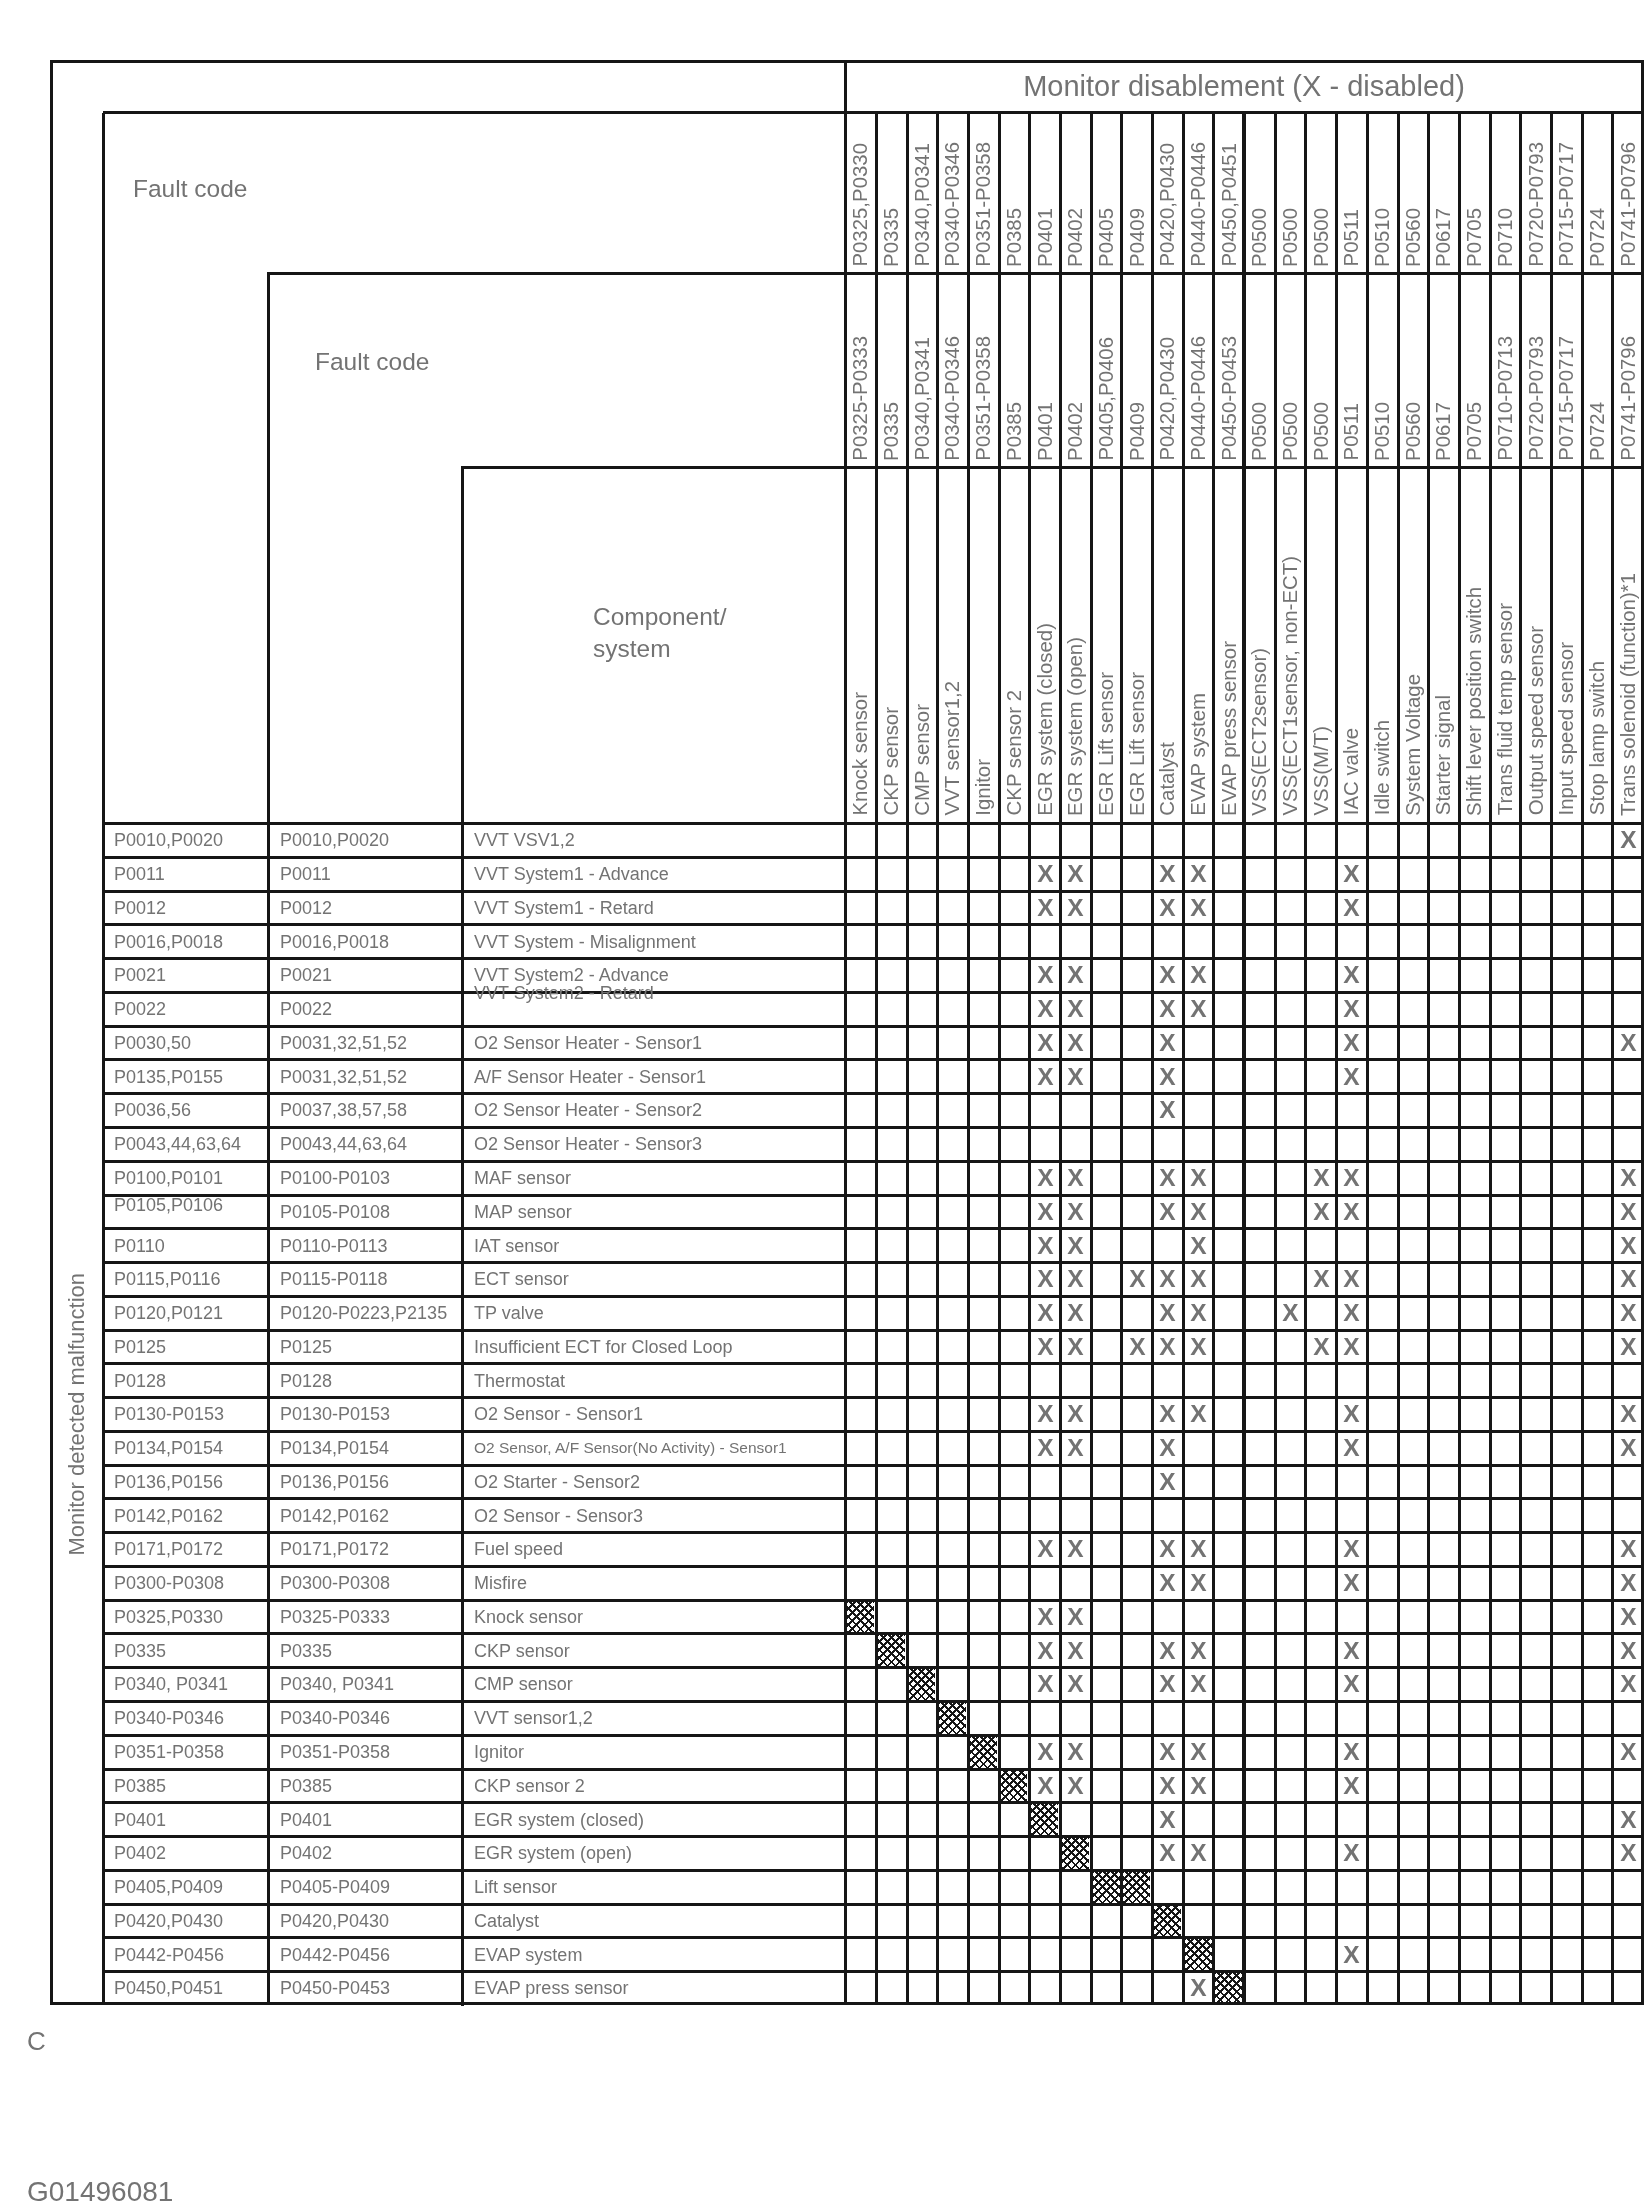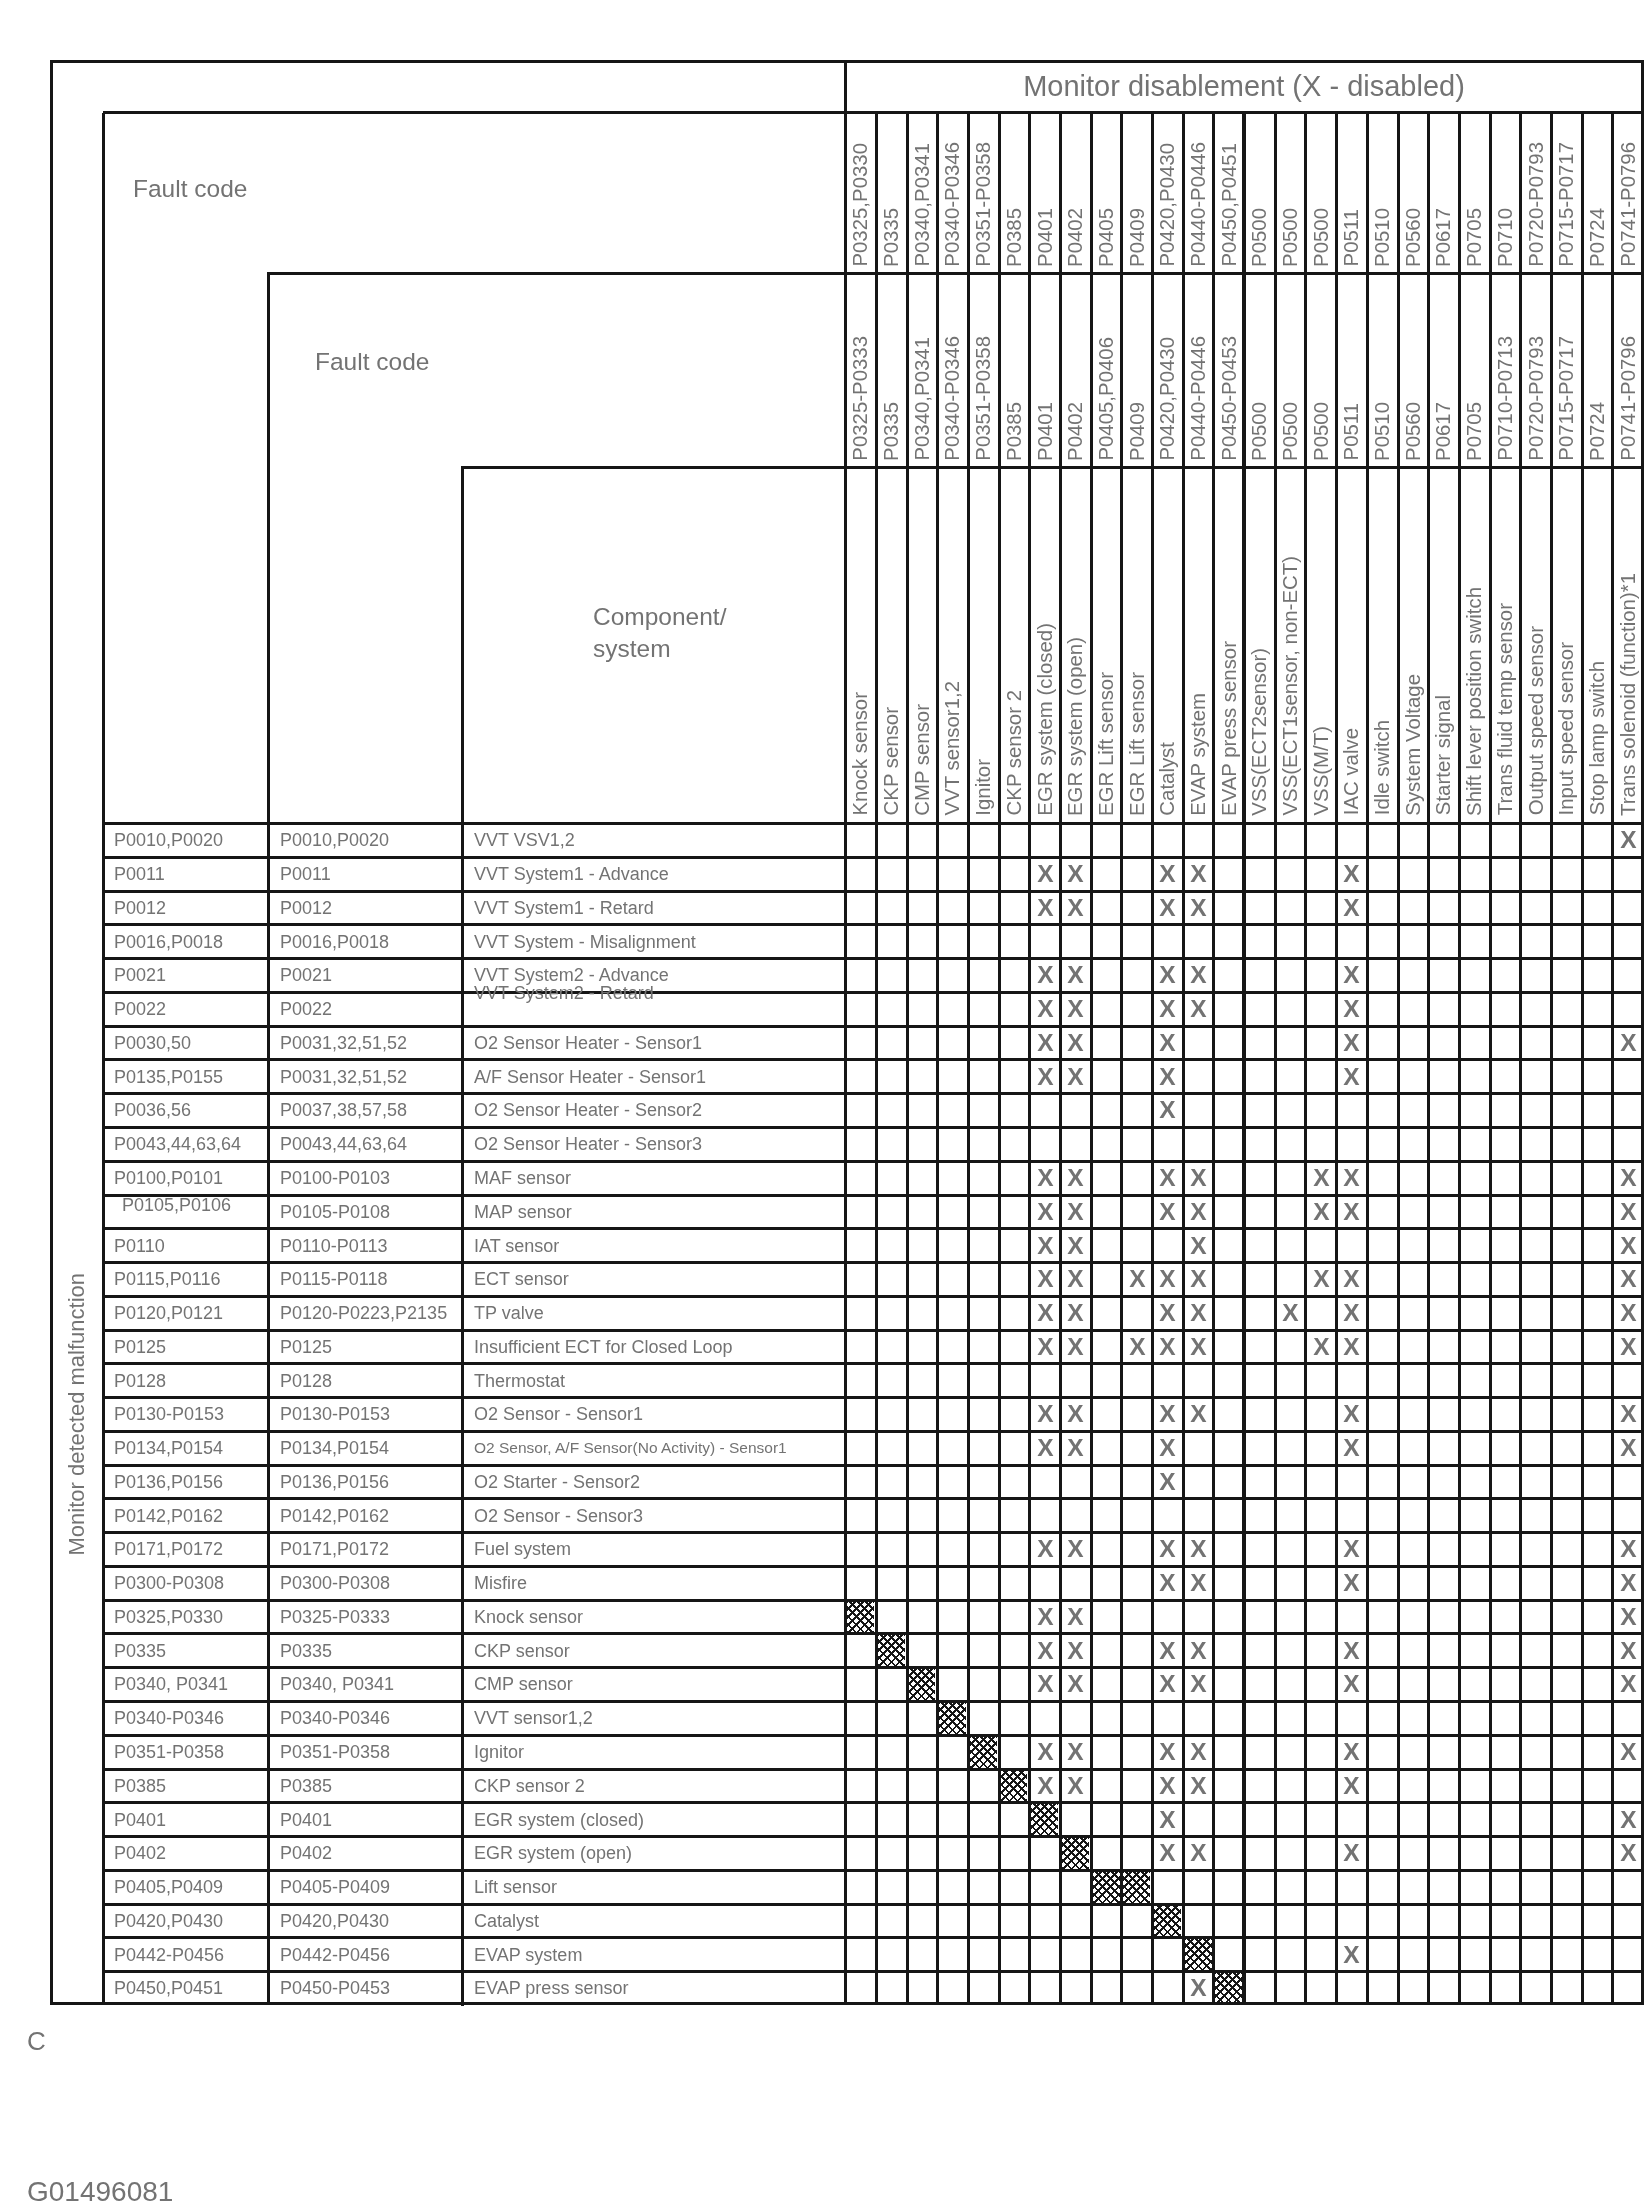--- a/index.html
+++ b/index.html
@@ -417,21 +417,21 @@
       <div class="cell-text" style="left: 114px; top: 1161px; width: 151px; height: 34px;">P0100,P0101</div>
       <div class="cell-text" style="left: 280px; top: 1161px; width: 179px; height: 34px;">P0100-P0103</div>
       <div class="cell-text" style="left: 474px; top: 1161px; width: 368px; height: 34px;">MAF sensor</div>
       <div class="xmark" style="left: 1030px; top: 1161px; width: 31px; height: 34px;">X</div>
       <div class="xmark" style="left: 1060px; top: 1161px; width: 31px; height: 34px;">X</div>
       <div class="xmark" style="left: 1152px; top: 1161px; width: 31px; height: 34px;">X</div>
       <div class="xmark" style="left: 1183px; top: 1161px; width: 31px; height: 34px;">X</div>
       <div class="xmark" style="left: 1306px; top: 1161px; width: 31px; height: 34px;">X</div>
       <div class="xmark" style="left: 1336px; top: 1161px; width: 31px; height: 34px;">X</div>
       <div class="xmark" style="left: 1613px; top: 1161px; width: 31px; height: 34px;">X</div>
-      <div class="cell-text" style="left: 122px; top: 1195px; width: 151px; height: 21px;">P0105,P0106</div>
+      <div class="cell-text" style="left: 114px; top: 1195px; width: 151px; height: 21px;">P0105,P0106</div>
       <div class="cell-text" style="left: 280px; top: 1195px; width: 179px; height: 34px;">P0105-P0108</div>
       <div class="cell-text" style="left: 474px; top: 1195px; width: 368px; height: 34px;">MAP sensor</div>
       <div class="xmark" style="left: 1030px; top: 1195px; width: 31px; height: 34px;">X</div>
       <div class="xmark" style="left: 1060px; top: 1195px; width: 31px; height: 34px;">X</div>
       <div class="xmark" style="left: 1152px; top: 1195px; width: 31px; height: 34px;">X</div>
       <div class="xmark" style="left: 1183px; top: 1195px; width: 31px; height: 34px;">X</div>
       <div class="xmark" style="left: 1306px; top: 1195px; width: 31px; height: 34px;">X</div>
       <div class="xmark" style="left: 1336px; top: 1195px; width: 31px; height: 34px;">X</div>
       <div class="xmark" style="left: 1613px; top: 1195px; width: 31px; height: 34px;">X</div>
       <div class="cell-text" style="left: 114px; top: 1229px; width: 151px; height: 34px;">P0110</div>
@@ -495,21 +495,21 @@
       <div class="xmark" style="left: 1613px; top: 1431px; width: 31px; height: 34px;">X</div>
       <div class="cell-text" style="left: 114px; top: 1465px; width: 151px; height: 34px;">P0136,P0156</div>
       <div class="cell-text" style="left: 280px; top: 1465px; width: 179px; height: 34px;">P0136,P0156</div>
       <div class="cell-text" style="left: 474px; top: 1465px; width: 368px; height: 34px;">O2 Starter - Sensor2</div>
       <div class="xmark" style="left: 1152px; top: 1465px; width: 31px; height: 34px;">X</div>
       <div class="cell-text" style="left: 114px; top: 1499px; width: 151px; height: 34px;">P0142,P0162</div>
       <div class="cell-text" style="left: 280px; top: 1499px; width: 179px; height: 34px;">P0142,P0162</div>
       <div class="cell-text" style="left: 474px; top: 1499px; width: 368px; height: 34px;">O2 Sensor - Sensor3</div>
       <div class="cell-text" style="left: 114px; top: 1532px; width: 151px; height: 34px;">P0171,P0172</div>
       <div class="cell-text" style="left: 280px; top: 1532px; width: 179px; height: 34px;">P0171,P0172</div>
-      <div class="cell-text" style="left: 474px; top: 1532px; width: 368px; height: 34px;">Fuel system</div>
+      <div class="cell-text" style="left: 474px; top: 1532px; width: 368px; height: 34px;">Fuel speed</div>
       <div class="xmark" style="left: 1030px; top: 1532px; width: 31px; height: 34px;">X</div>
       <div class="xmark" style="left: 1060px; top: 1532px; width: 31px; height: 34px;">X</div>
       <div class="xmark" style="left: 1152px; top: 1532px; width: 31px; height: 34px;">X</div>
       <div class="xmark" style="left: 1183px; top: 1532px; width: 31px; height: 34px;">X</div>
       <div class="xmark" style="left: 1336px; top: 1532px; width: 31px; height: 34px;">X</div>
       <div class="xmark" style="left: 1613px; top: 1532px; width: 31px; height: 34px;">X</div>
       <div class="cell-text" style="left: 114px; top: 1566px; width: 151px; height: 34px;">P0300-P0308</div>
       <div class="cell-text" style="left: 280px; top: 1566px; width: 179px; height: 34px;">P0300-P0308</div>
       <div class="cell-text" style="left: 474px; top: 1566px; width: 368px; height: 34px;">Misfire</div>
       <div class="xmark" style="left: 1152px; top: 1566px; width: 31px; height: 34px;">X</div>

